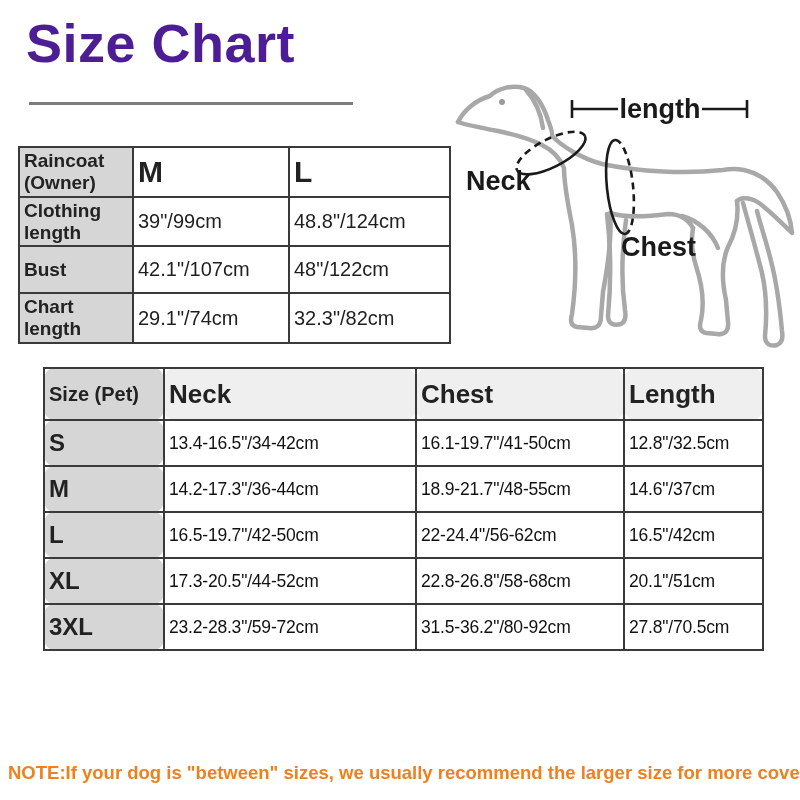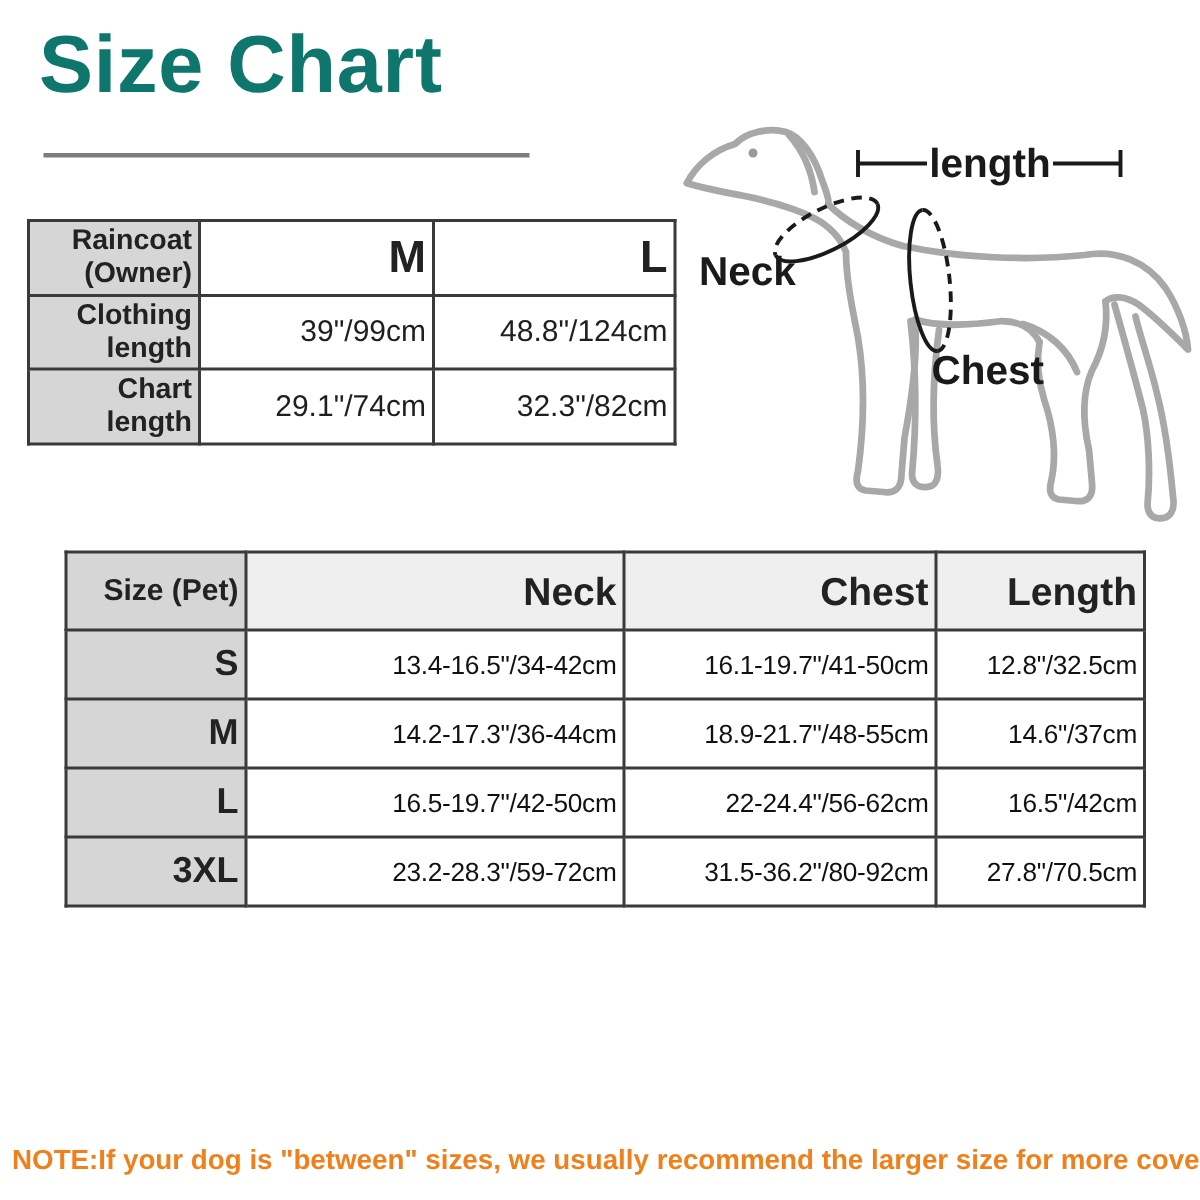--- a/index.html
+++ b/index.html
@@ -1,41 +1,41 @@
 <!DOCTYPE html>
 <html><head>
 <meta charset="utf-8">
 <style>
   * { margin:0; padding:0; box-sizing:border-box; }
   html,body { width:800px; height:800px; background:#ffffff; overflow:hidden;
               font-family:"Liberation Sans", sans-serif; color:#222; }
   .abs { position:absolute; }
 
   
-  #page-title { left:26px; top:12px; font-size:54px; font-weight:bold; color:#0f766e; letter-spacing:0.5px; }
+  #page-title { left:26px; top:12px; font-size:54px; font-weight:bold; color:#4c1d95; letter-spacing:0.5px; }
   #title-underline { left:29px; top:102px; width:324px; height:3px; background:#7d7d7d; }
 
   
   table { border-collapse:collapse; table-layout:fixed; }
-  td { border:2px solid #3a3a3a; text-align:right; vertical-align:middle; padding:2px 4px; }
+  td { border:2px solid #3a3a3a; text-align:left; vertical-align:middle; padding:2px 4px; }
   .gray-cell  { background:#d6d6d6; font-weight:bold; }
   .light-cell { background:#efefef; font-weight:bold; }
   .white-cell { background:#ffffff; }
 
   
   #owner-table { left:18px; top:146px; width:431px; }
   #owner-table td { height:47px; }
   #owner-table .corner { font-size:19px; line-height:1.15; }
   #owner-table .size-letter { font-size:30px; font-weight:bold; background:#fff; }
   #owner-table .row-label { font-size:19px; line-height:1.15;margin-left:22px; }
   #owner-table .val { font-size:20px; color:#1f1f1f; }
 
   
   #pet-table { left:43px; top:367px; width:719px; }
-  #pet-table td { height:46px; }
+  #pet-table td { height:46px;border-radius:11px; }
   #pet-table tr.hdr td { height:52px; }
   #pet-table .corner { font-size:20px; }
   #pet-table .col-hdr { font-size:26px; }
   #pet-table .size-label { font-size:24px; }
   #pet-table .val { font-size:17.5px; color:#111; letter-spacing:-0.2px; }
 
   
   #dog-diagram { left:440px; top:70px; width:360px; height:290px; }
   #dog-diagram path.coat { fill:none; stroke:#a8a8a8; stroke-width:4.5; stroke-linecap:round; stroke-linejoin:round; }
   #dog-diagram .meas { fill:none; stroke:#1a1a1a; stroke-width:2.6; }
@@ -61,20 +61,25 @@
   <tbody>
       <tr>
     <td class="gray-cell corner">Raincoat (Owner)</td>
     <td class="size-letter">M</td>
     <td class="size-letter">L</td>
   </tr>
   <tr>
     <td class="gray-cell row-label">Clothing length</td>
     <td class="white-cell val">39"/99cm</td>
     <td class="white-cell val">48.8"/124cm</td>
+  </tr>
+  <tr>
+    <td class="gray-cell row-label">Bust</td>
+    <td class="white-cell val">42.1"/107cm</td>
+    <td class="white-cell val">48"/122cm</td>
   </tr>
   <tr>
     <td class="gray-cell row-label">Chart length</td>
     <td class="white-cell val">29.1"/74cm</td>
     <td class="white-cell val">32.3"/82cm</td>
   </tr>
 </tbody>
   </table>
 
 <svg class="abs" id="dog-diagram" viewBox="0 0 360 290">
@@ -134,20 +139,26 @@
     <td class="white-cell val">18.9-21.7"/48-55cm</td>
     <td class="white-cell val">14.6"/37cm</td>
   </tr>
   <tr>
     <td class="gray-cell size-label">L</td>
     <td class="white-cell val">16.5-19.7"/42-50cm</td>
     <td class="white-cell val">22-24.4"/56-62cm</td>
     <td class="white-cell val">16.5"/42cm</td>
   </tr>
   <tr>
+    <td class="gray-cell size-label">XL</td>
+    <td class="white-cell val">17.3-20.5"/44-52cm</td>
+    <td class="white-cell val">22.8-26.8"/58-68cm</td>
+    <td class="white-cell val">20.1"/51cm</td>
+  </tr>
+  <tr>
     <td class="gray-cell size-label">3XL</td>
     <td class="white-cell val">23.2-28.3"/59-72cm</td>
     <td class="white-cell val">31.5-36.2"/80-92cm</td>
     <td class="white-cell val">27.8"/70.5cm</td>
   </tr>
 </tbody>
   </table>
 
 <div class="abs" id="note-line">NOTE:If your dog is "between" sizes, we usually recommend the larger size for more coverage.</div>
 

